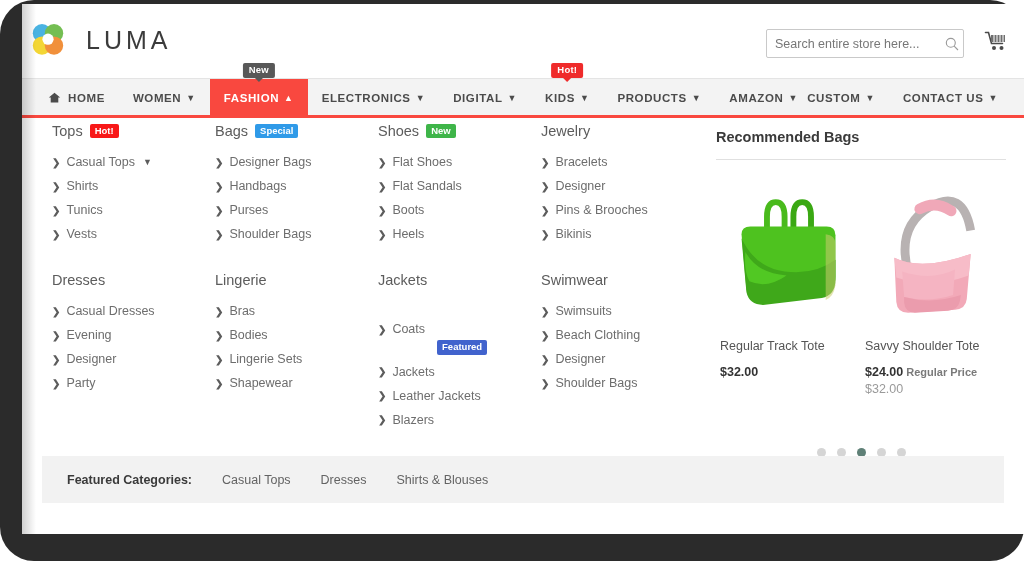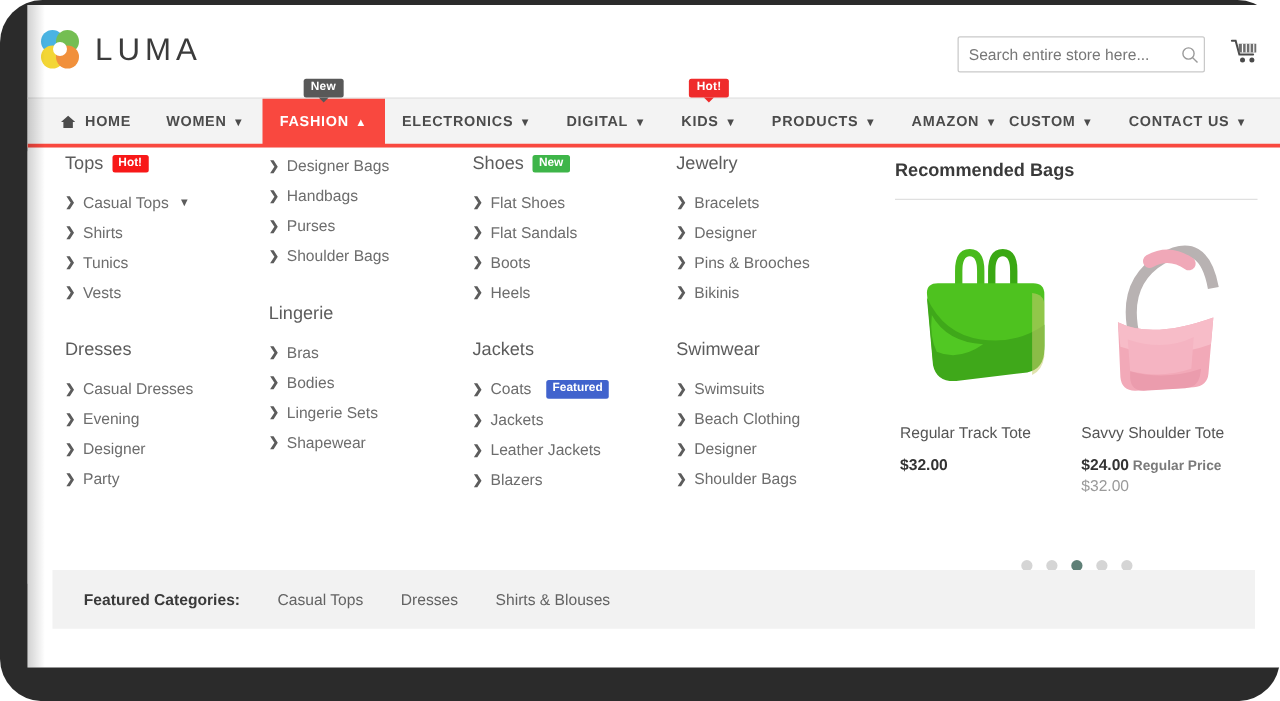--- a/index.html
+++ b/index.html
@@ -31,21 +31,21 @@
   }
 
   
   #header {
     position: absolute; left: 0; top: 0;
     width: 1002px; height: 74px;
     background: #ffffff;
   }
   #logo-wrap {
     position: absolute; left: 6px; top: 16px;
-    display: flex; align-items: center; gap: 8px;
+    display: flex; align-items: center; gap: 18px;
   }
   #logo-mark { width: 40px; height: 40px; display: block; }
   #logo-text {
     font-size: 25px; letter-spacing: 4px; color: #3b3b3b;
     font-weight: 400;
   }
 
   #search-box {
     position: absolute; right: 60px; top: 25px;
     width: 198px; height: 29px;
@@ -304,20 +304,24 @@
                 <span>Designer</span>
               </div>
               <div class="mitem">
                 <span class="arw">❯</span>
                 <span>Party</span>
               </div>
             </div>
           </div>
           <div class="mcol">
             <div class="mgroup">
+              <div class="mtitle">
+                <span>Bags</span>
+                <span class="badge special">Special</span>
+              </div>
               <div class="mitem">
                 <span class="arw">❯</span>
                 <span>Designer Bags</span>
               </div>
               <div class="mitem">
                 <span class="arw">❯</span>
                 <span>Handbags</span>
               </div>
               <div class="mitem">
                 <span class="arw">❯</span>
@@ -373,21 +377,21 @@
                 <span>Heels</span>
               </div>
             </div>
             <div class="mgroup">
               <div class="mtitle">
                 <span>Jackets</span>
               </div>
               <div class="mitem">
                 <span class="arw">❯</span>
                 <span>Coats</span>
-                <span class="badge featured" style="margin-left: 6px;">Featured</span>
+                <span class="badge featured" style="margin-left: 6px; margin-top: 36px;">Featured</span>
               </div>
               <div class="mitem">
                 <span class="arw">❯</span>
                 <span>Jackets</span>
               </div>
               <div class="mitem">
                 <span class="arw">❯</span>
                 <span>Leather Jackets</span>
               </div>
               <div class="mitem">

